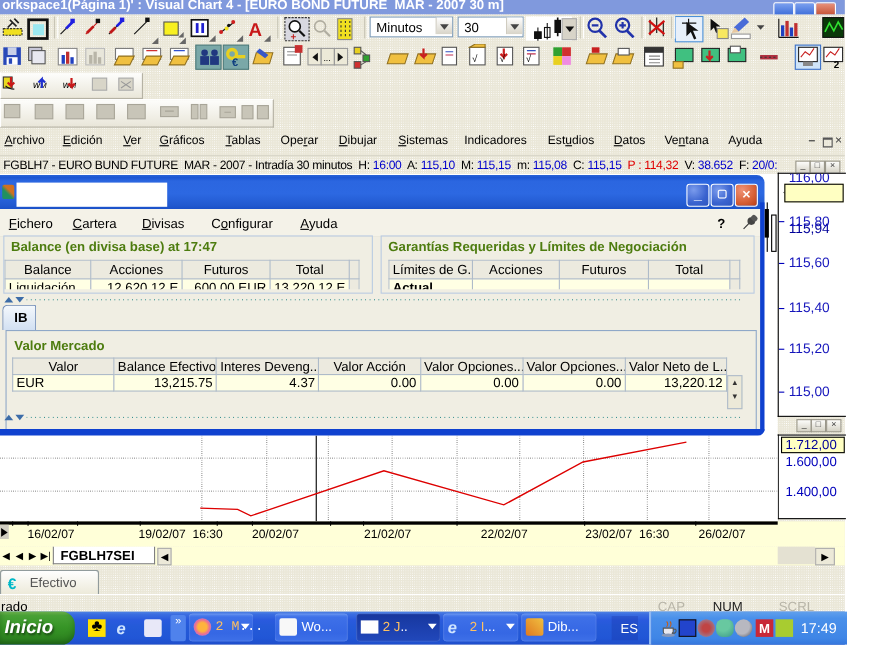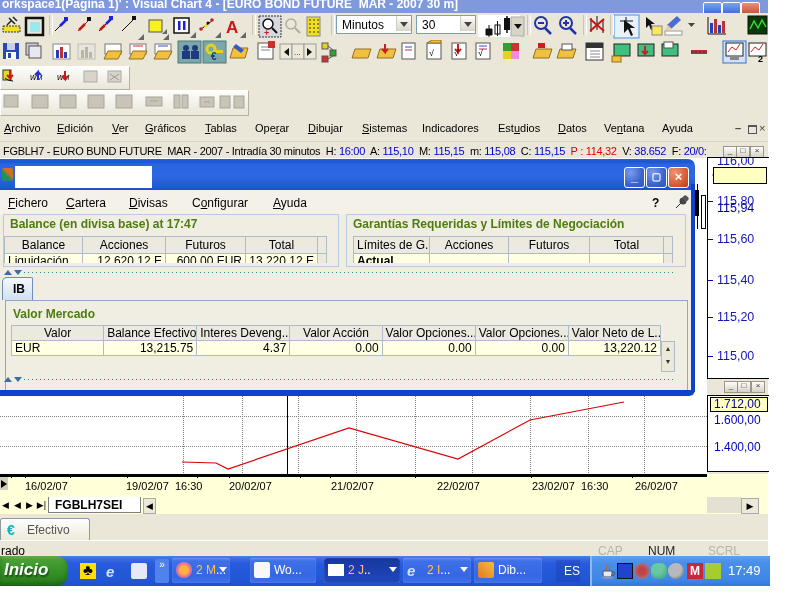--- a/index.html
+++ b/index.html
@@ -527,21 +527,21 @@
   </div>
 
   <div class="abs" id="taskbar">
     <div id="startb">
           <div class="t">Inicio</div>
         </div>
     <div class="qicon" style="left:80px;background:#ffe000;text-align:center;"><span style="position:relative;top:-2px;font-size:15px;color:#000;">♣</span></div>
     <div class="qicon" style="left:106px;color:#cfe4ff;font-size:15px;font-weight:bold;font-style:italic;">e</div>
     <div class="qicon" style="left:131px;background:#e8e8f8;border-radius:2px;"></div>
     <div style="position:absolute;left:155px;top:3px;width:14px;height:24px;border-radius:2px;background:#4f82ec;color:#fff;font-size:10px;text-align:center;line-height:11px;">»</div>
-    <div class="taskb" style="left:172px;width:58px;">
+    <div class="taskb" style="left:172px;width:58px;font-family:Liberation Mono, monospace;">
       <div class="ti" style="background:radial-gradient(circle,#ffb33c 35%,#e86a9c 60%,#7ab0e8);border-radius:8px;"></div>
       <div class="tt" style="color:#ffc060;">2 M<span style="color:#fff">...</span></div>
           <div class="da"></div>
     </div>
     <div class="taskb" style="left:250px;width:66px;">
       <div class="ti" style="background:#f8f8f8;border-radius:2px;"></div>
       <div class="tt">Wo...</div>
     </div>
     <div class="taskb dk" style="left:324px;width:76px;">
       <div class="ti" style="background:#fff;height:12px;top:6px;"></div>

